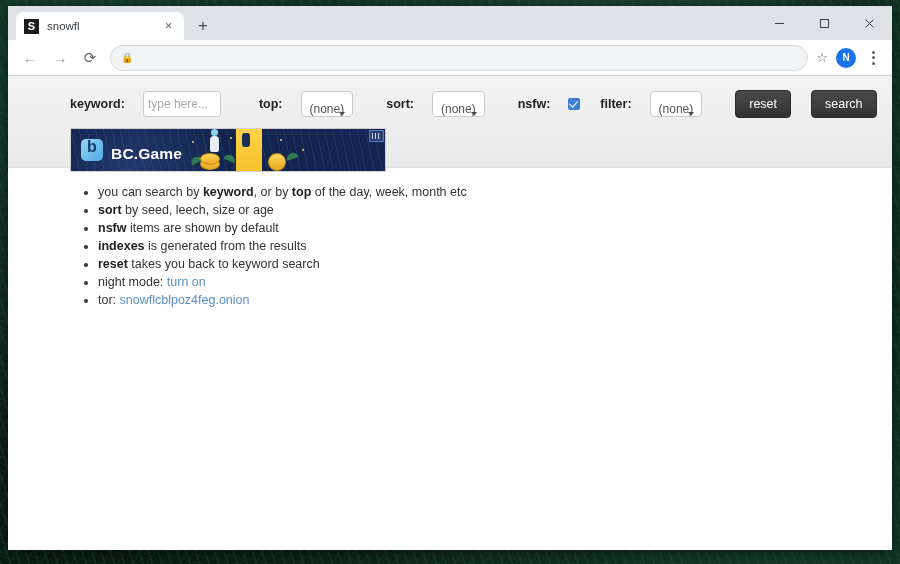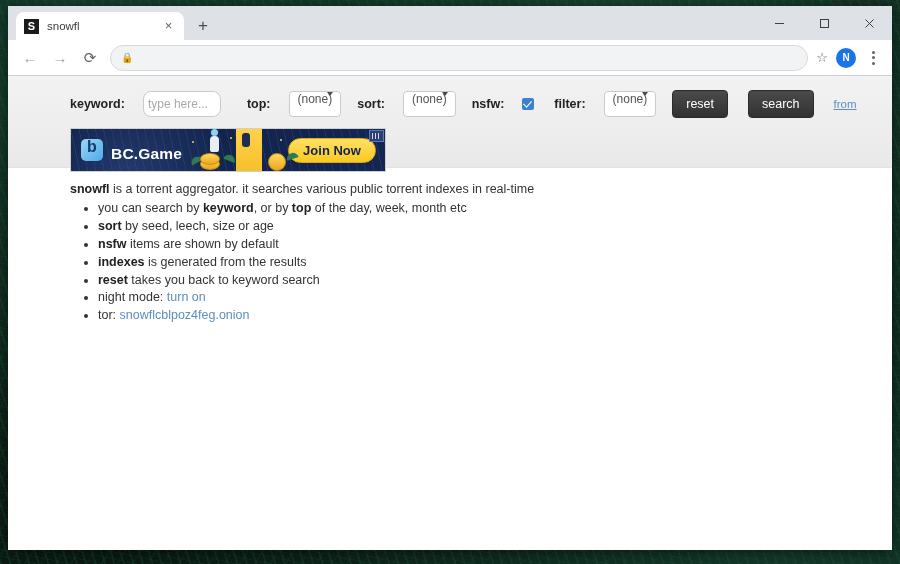--- a/index.html
+++ b/index.html
@@ -205,40 +205,40 @@
     font-size: 12.5px;
     font-weight: bold;
     color: #222;
     margin-right: 6px;
     white-space: nowrap;
   }
   .kw-input {
     width: 78px;
     height: 26px;
     border: 1px solid #cbcbcb;
-    border-radius: 8px;
+    border-radius: 3px;
     background: #fff;
     font-size: 12px;
     color: #9b9b9b;
     padding: 0 4px;
     font-family: "Liberation Sans", sans-serif;
-    margin-right: 14px;
+    margin-right: 26px;
   }
   .kw-input::placeholder { color: #a9a9a9; }
   .sel {
     position: relative;
     width: 72px;
     height: 26px;
     border: 1px solid #cbcbcb;
     border-radius: 4px;
     background: #fff;
     display: flex;
-    align-items: flex-start;
+    align-items: flex-end;
     padding: 0 8px;
-    margin-right: 4px;
+    margin-right: 21px;
   }
   .sel span.v { font-size: 12px; color: #555; }
   .sel .arrow {
     position: absolute;
     right: 7px;
     width: 0; height: 0;
     border-left: 3.5px solid transparent;
     border-right: 3.5px solid transparent;
     border-top: 4.5px solid #4a4a4a;
   }
@@ -525,30 +525,26 @@
               <span class="coin c1"></span>
                 <span class="coin c2"></span>
                 <span class="coin c3"></span>
               <span class="person"></span>
               <span class="person2"></span>
               <span class="dot" style="left:10px;top:12px;"></span>
               <span class="dot" style="left:48px;top:8px;"></span>
               <span class="dot" style="left:98px;top:10px;"></span>
               <span class="dot" style="left:120px;top:20px;"></span>
             </div>
-            <div class="ad-cta">Join Now</div>
             <div class="adchoices"></div>
           </div>
         </div>
       </div>
 
       <div class="copy">
-        <div class="lead">
-          <b>snowfl</b><span> is a torrent aggregator. it searches various public torrent indexes in real-time</span>
-        </div>
 
         <ul class="points">
           <li><span>you can search by </span><b>keyword</b><span>, or by </span><b>top</b><span> of the day, week, month etc</span></li>
 
           <li><b>sort</b><span> by seed, leech, size or age</span></li>
 
           <li><b>nsfw</b><span> items are shown by default</span></li>
 
           <li><b>indexes</b><span> is generated from the results</span></li>
 

